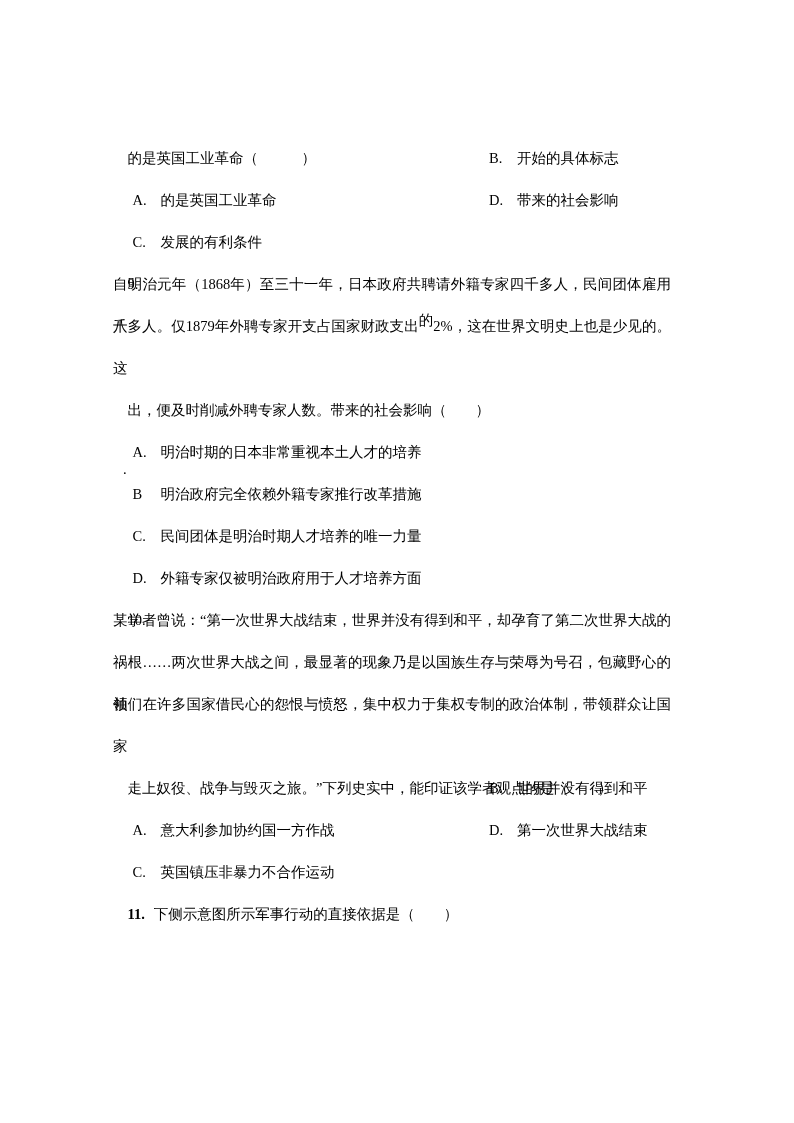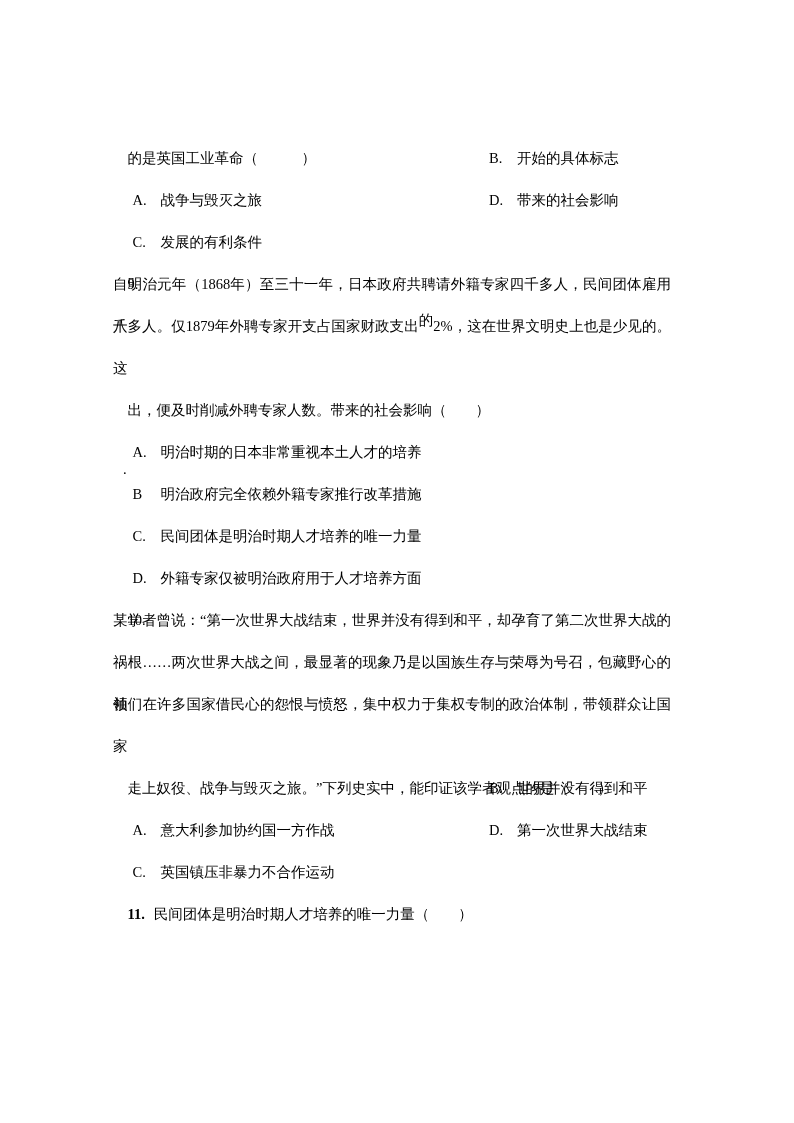--- a/index.html
+++ b/index.html
@@ -67,21 +67,21 @@
 </head>
 <body>
 
 <div class="content">
 
   <div class="line">
     <span>的是英国工业革命（　　　）</span>
   </div>
 
   <div class="line opts">
-    <span class="opt"><span class="lbl">A.</span><span>战争与毁灭之旅</span></span>
+    <span class="opt"><span class="lbl">A.</span><span>的是英国工业革命</span></span>
     <span class="col2"><span class="lbl">B.</span><span>开始的具体标志</span></span>
   </div>
 
   <div class="line opts">
     <span class="opt"><span class="lbl">C.</span><span>发展的有利条件</span></span>
     <span class="col2"><span class="lbl">D.</span><span>带来的社会影响</span></span>
   </div>
 
   <div class="line">
     <span>9.</span>
@@ -141,16 +141,16 @@
     <span><span class="lbl">A.</span><span>意大利参加协约国一方作战</span></span>
     <span class="col2"><span class="lbl">B.</span><span>世界并没有得到和平</span></span>
   </div>
 
   <div class="line opts">
     <span><span class="lbl">C.</span><span>英国镇压非暴力不合作运动</span></span>
     <span class="col2"><span class="lbl">D.</span><span>第一次世界大战结束</span></span>
   </div>
 
   <div class="line">
-    <span class="qnum">11.</span><span>民间团体是明治时期人才培养的唯一力量（　　）</span>
+    <span class="qnum">11.</span><span>下侧示意图所示军事行动的直接依据是（　　）</span>
   </div>
 
 </div>
 
 </body></html>

